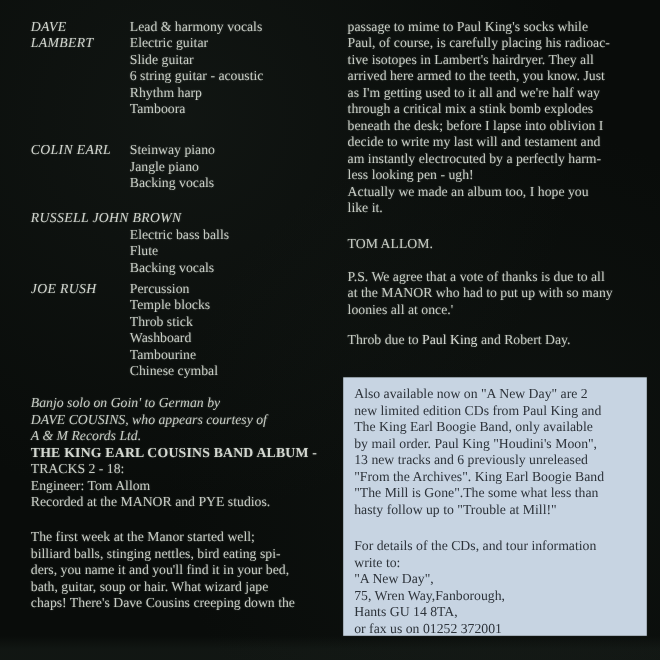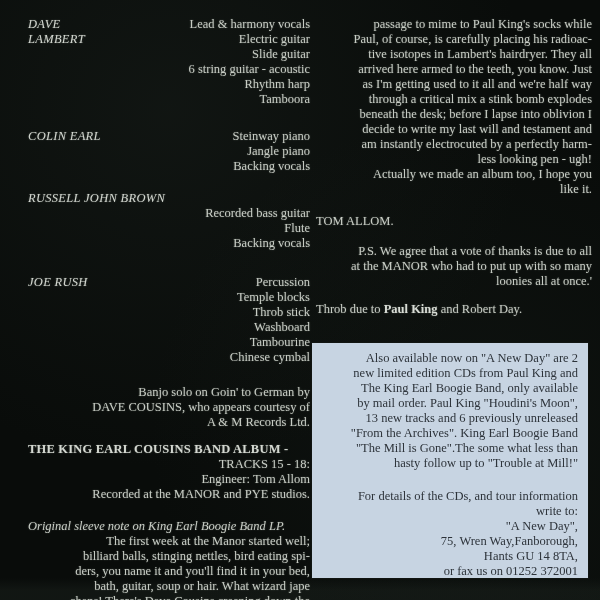--- a/index.html
+++ b/index.html
@@ -11,39 +11,39 @@
     background-image:
       radial-gradient(circle at 28% 18%, rgba(44,54,48,.22), transparent 55%),
       radial-gradient(circle at 78% 72%, rgba(38,48,42,.18), transparent 50%),
       linear-gradient(to top, rgba(90,110,96,.10) 0, rgba(90,110,96,.10) 10px, transparent 22px);
     font-family:"Liberation Serif","DejaVu Serif",serif;
     font-size:12.5px;
     line-height:15px;
     color:#c8cdc5;
     text-shadow:0 0 2px rgba(215,226,214,.30);
   }
-  .lines{white-space:pre-line;text-align:right;}
+  .lines{white-space:pre-line;}
   .col-left{position:absolute;left:28px;top:17px;width:282px;}
   .col-right{position:absolute;left:316px;top:17px;width:276px;}
   .credit{display:flex;margin-bottom:14px;}
   .credit .artist{flex:0 0 90px;font-style:italic;letter-spacing:.3px;color:#d2d6cf;}
   .credit .instr{flex:1;}
-  .credit.stacked{display:block;margin-bottom:24px;}
+  .credit.stacked{display:block;margin-bottom:4px;}
   .credit.stacked .artist{display:block;}
   .credit.stacked .instr{margin-left:90px;}
   .credit.mb17{margin-bottom:17px;margin-top:22px;}
-  .credit.mb15{margin-bottom:20px;}
-  .banjo-note{margin-bottom:12px;}
+  .credit.mb15{margin-bottom:14px;}
+  .banjo-note{font-style:italic;}
   .album-block{margin-bottom:17px;}
   .album-heading{font-weight:700;letter-spacing:.2px;color:#d4d8d1;}
   .sleeve-heading{font-style:italic;}
   .story-para{margin-bottom:17px;}
   .signature{margin-bottom:15px;}
   .ps-note{margin-bottom:13px;}
-  .thanks b{font-weight:700;color:#d8dcd5;text-align:right;}
+  .thanks b{font-weight:400;color:#d8dcd5;text-align:right;}
   .cd-box{
     position:absolute;left:312px;top:343px;width:276px;height:235px;
     box-sizing:border-box;
     background:#c7d4e2;
     color:#2d333a;
     text-shadow:none;
     padding:8px 10px;
     box-shadow:0 0 0 1px rgba(20,24,22,.65);
   }
   .cd-box .para1{margin-bottom:18px;}
@@ -67,48 +67,47 @@
 
     <section class="credit mb17">
       <span class="artist">COLIN EARL</span>
       <div class="instr lines">Steinway piano
 Jangle piano
 Backing vocals</div>
     </section>
 
     <section class="credit stacked">
       <span class="artist">RUSSELL JOHN BROWN</span>
-      <div class="instr lines">Recorded bass guitar
+      <div class="instr lines">Electric bass balls
 Flute
 Backing vocals</div>
     </section>
 
     <section class="credit mb15">
       <span class="artist">JOE RUSH</span>
       <div class="instr lines">Percussion
 Temple blocks
 Throb stick
 Washboard
 Tambourine
 Chinese cymbal</div>
     </section>
 
     <div class="banjo-note lines">Banjo solo on Goin' to German by
 DAVE COUSINS, who appears courtesy of
 A &amp; M Records Ltd.</div>
 
     <div class="album-block">
       <div class="album-heading">THE KING EARL COUSINS BAND ALBUM -</div>
-      <div class="lines">TRACKS 15 - 18:
+      <div class="lines">TRACKS 2 - 18:
 Engineer:  Tom Allom
 Recorded at the MANOR and PYE studios.</div>
     </div>
 
     <div>
-      <div class="sleeve-heading">Original sleeve note on King Earl Boogie Band LP.</div>
       <div class="lines">The first week at the Manor started well;
 billiard balls, stinging nettles, bird eating spi-
 ders, you name it and you'll find it in your bed,
 bath, guitar, soup or hair.  What wizard jape
 chaps!  There's Dave Cousins creeping down the</div>
     </div>
 
   </div>
 
   <div class="col-right">

